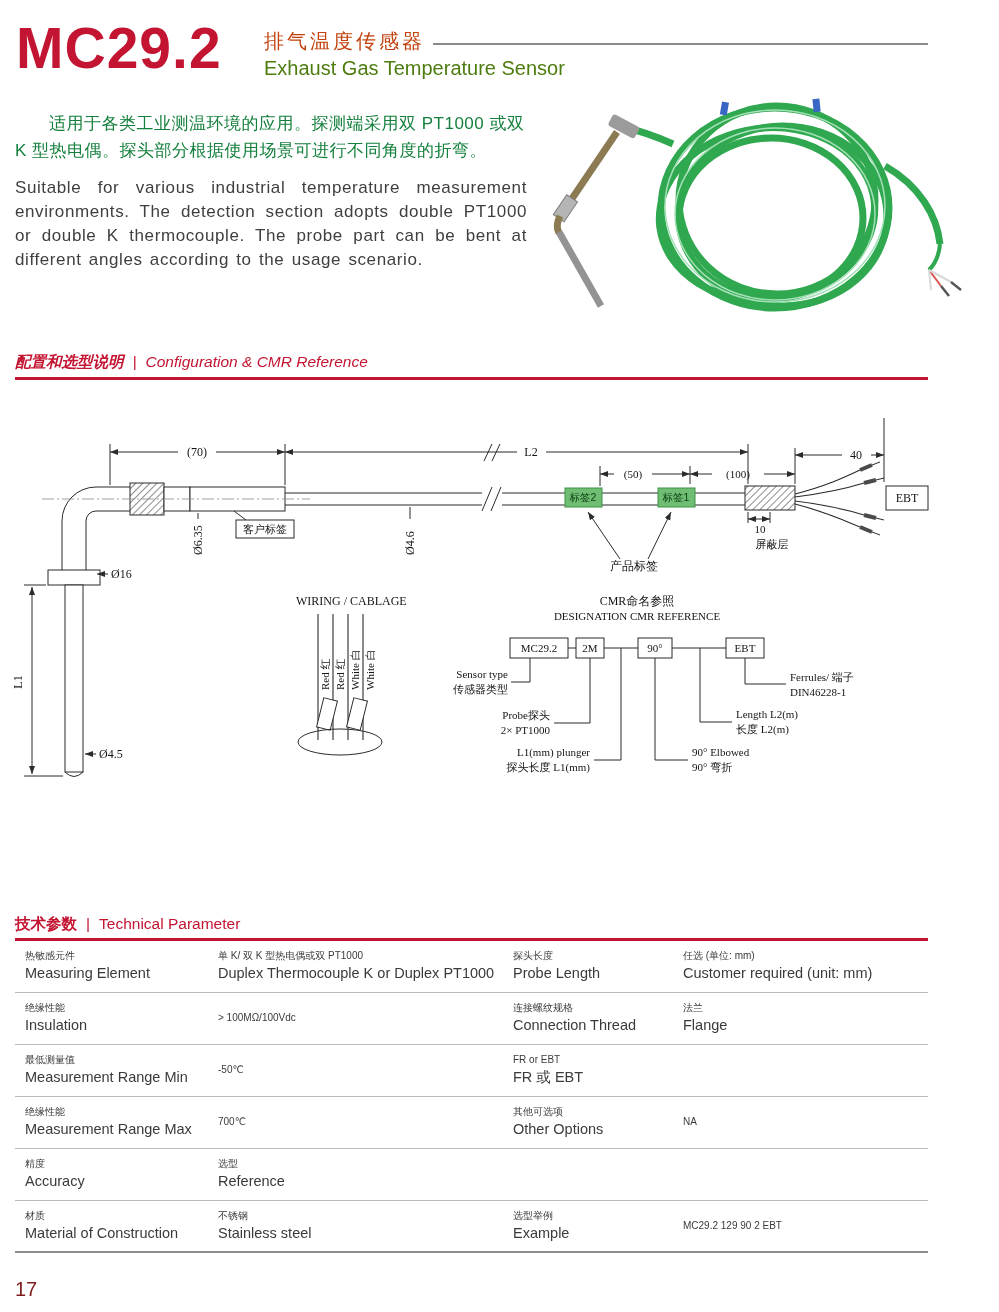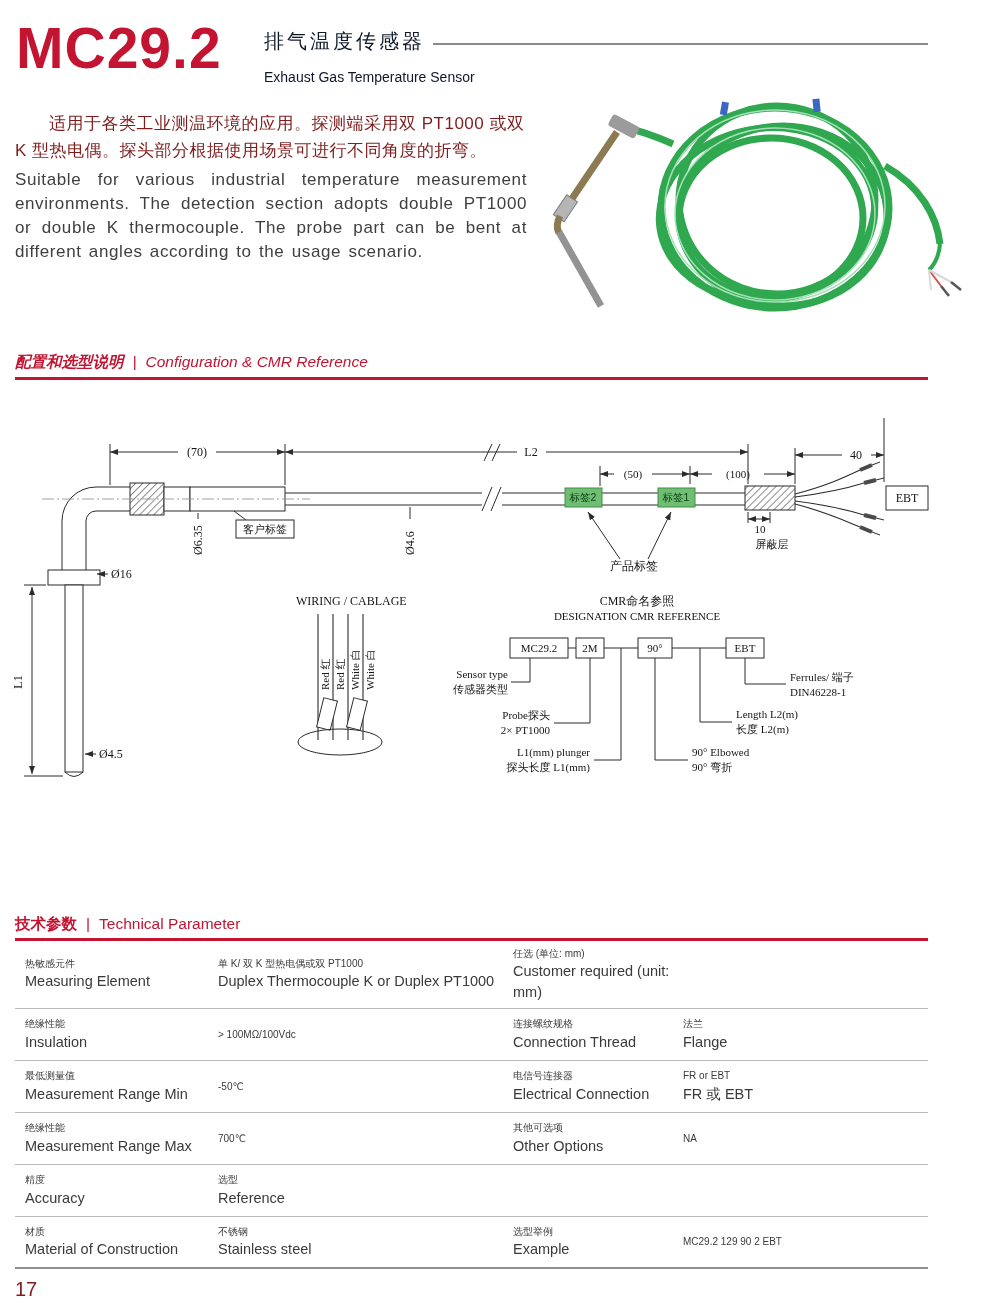--- a/index.html
+++ b/index.html
@@ -3,26 +3,26 @@
 <meta charset="utf-8">
 <style>
   *{margin:0;padding:0;box-sizing:border-box}
   html,body{background:#ffffff}
   body{font-family:"Liberation Sans","DejaVu Sans",sans-serif;color:#333}
   .page{position:relative;width:994px;height:1312px;background:#fff;overflow:hidden}
   .abs{position:absolute}
 
   .model{left:16px;top:20px;font-size:57px;font-weight:bold;color:var(--accent-red,#c31432);letter-spacing:1px;line-height:1}
   .subs{left:264px;top:28px}
-  .sub-zh{font-size:20px;color:#0f172a;letter-spacing:3px}
-  .sub-en{font-size:14px;color:#0f172a;margin-top:14px}
+  .sub-zh{font-size:20px;color:#c2410c;letter-spacing:3px}
+  .sub-en{font-size:20px;color:#4d7c0f;margin-top:2px}
   .hdr-line{left:433px;top:43px;width:495px;height:2px;background:#8a8a8a}
 
-  .intro-zh{left:15px;top:110px;width:522px;font-size:17px;line-height:1.6;color:#7f1d1d;text-indent:2em;letter-spacing:.5px}
-  .intro-en{left:15px;top:168px;width:512px;font-size:17px;line-height:1.42;color:#3f3f3f;text-align:justify;letter-spacing:.6px;word-spacing:2px}
+  .intro-zh{left:15px;top:110px;width:522px;font-size:17px;line-height:1.6;color:#15803d;text-indent:2em;letter-spacing:.5px}
+  .intro-en{left:15px;top:176px;width:512px;font-size:17px;line-height:1.42;color:#3f3f3f;text-align:justify;letter-spacing:.6px;word-spacing:2px}
 
   .photo{left:525px;top:86px;width:450px;height:252px}
 
   .sec-title{font-size:15.5px;color:var(--accent-red,#c31432);white-space:nowrap}
   .sec-title .zh{font-weight:bold}
   .sec-title .sep{margin:0 9px}
   .rule{height:3px;background:var(--accent-red,#c31432)}
 
   .diagram{left:0;top:392px;width:999px;height:500px}
 
@@ -283,20 +283,24 @@
     <div class="prow">
       <div class="pcell">
         <span class="l1">热敏感元件</span>
         <span class="l2">Measuring Element</span>
       </div>
       <div class="pcell">
         <span class="l1">单 K/ 双 K 型热电偶或双 PT1000</span>
         <span class="l2">Duplex Thermocouple K or Duplex PT1000</span>
       </div>
       <div class="pcell">
+        <span class="l1">探头长度</span>
+        <span class="l2">Probe Length</span>
+      </div>
+      <div class="pcell">
         <span class="l1">任选 (单位: mm)</span>
         <span class="l2">Customer required (unit: mm)</span>
       </div>
     </div>
 
     <div class="prow">
       <div class="pcell">
         <span class="l1">绝缘性能</span>
         <span class="l2">Insulation</span>
       </div>
@@ -317,24 +321,20 @@
     <div class="prow">
       <div class="pcell">
         <span class="l1">最低测量值</span>
         <span class="l2">Measurement Range Min</span>
       </div>
       <div class="pcell">
         <span class="l1">-50℃</span>
         <span class="l2"></span>
       </div>
       <div class="pcell">
-        <span class="l1">电信号连接器</span>
-        <span class="l2">Electrical Connection</span>
-      </div>
-      <div class="pcell">
         <span class="l1">FR or EBT</span>
         <span class="l2">FR 或 EBT</span>
       </div>
     </div>
 
     <div class="prow">
       <div class="pcell">
         <span class="l1">绝缘性能</span>
         <span class="l2">Measurement Range Max</span>
       </div>

